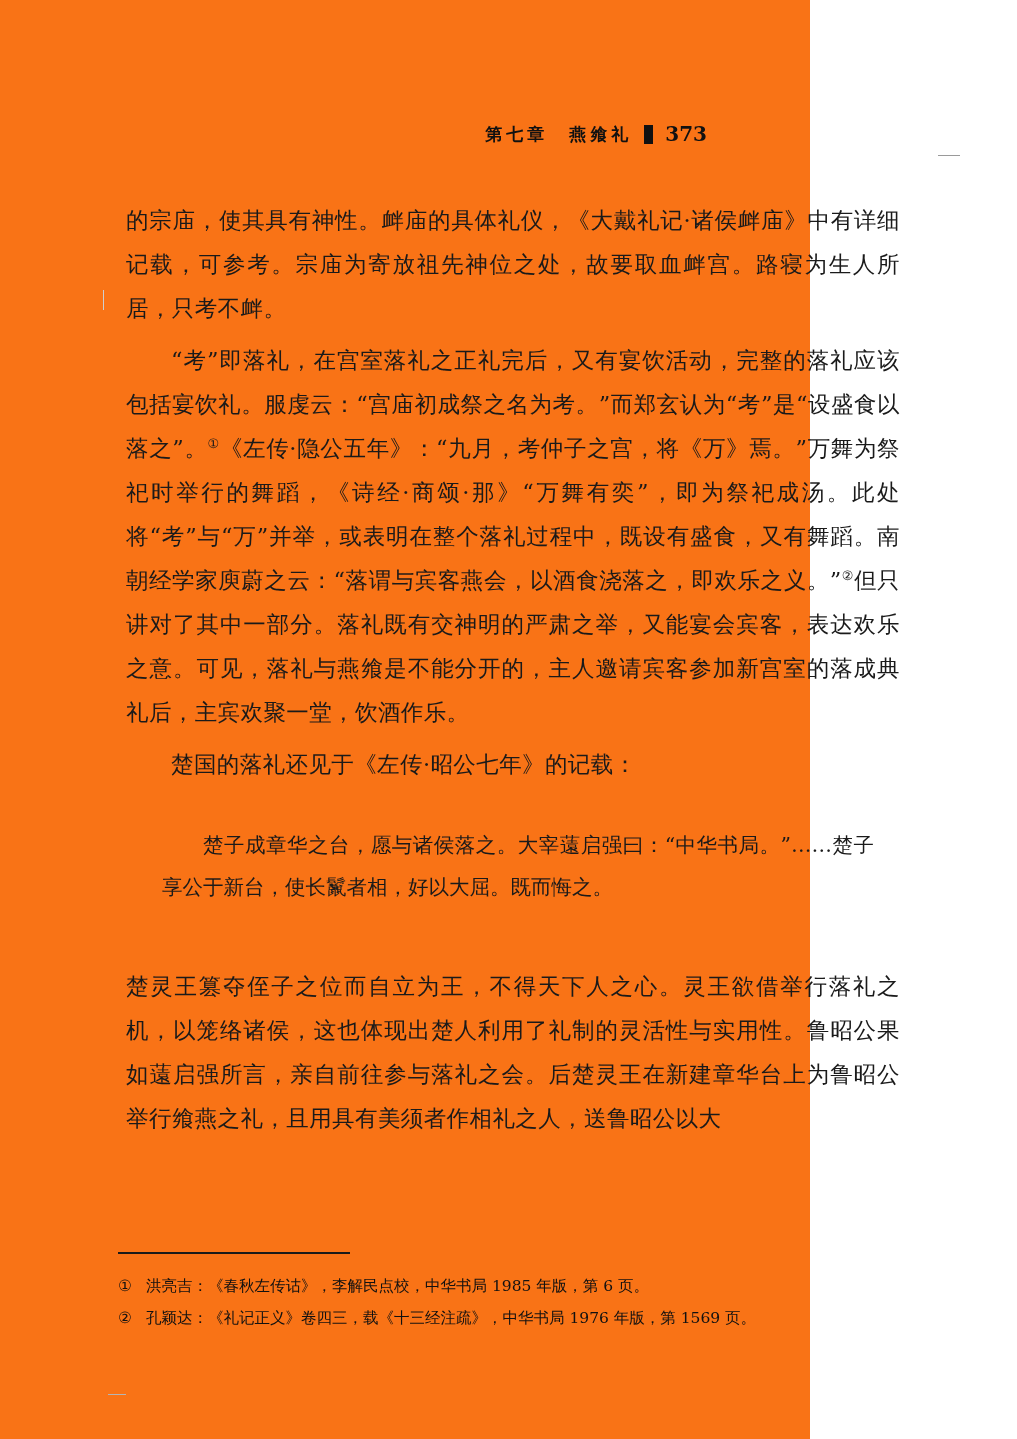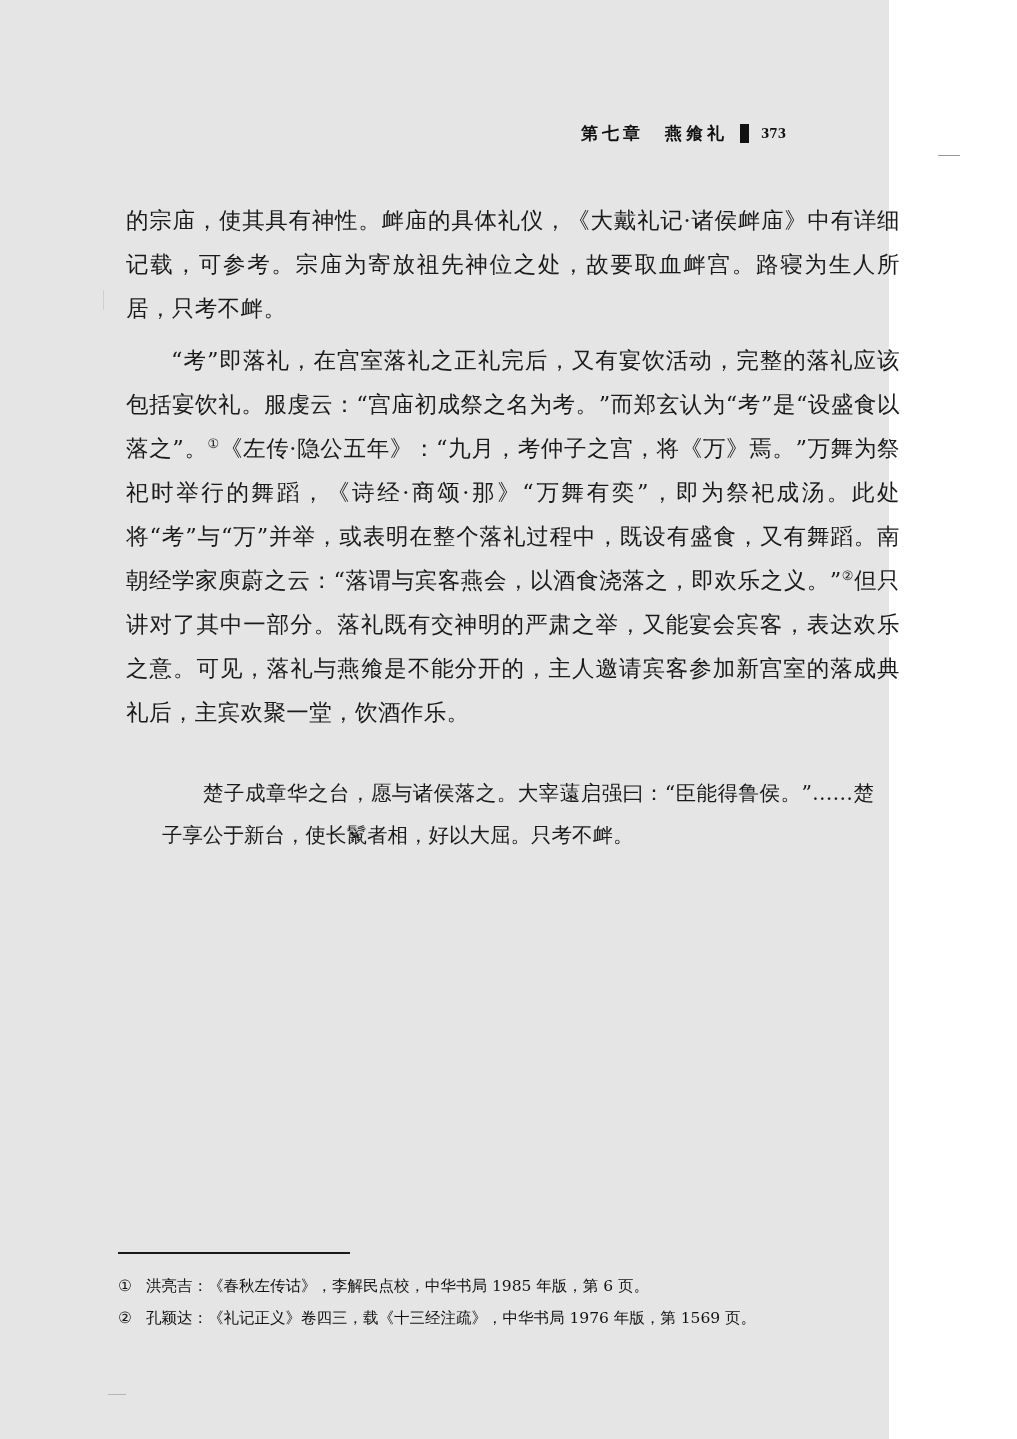--- a/index.html
+++ b/index.html
@@ -11,23 +11,23 @@
     width: 1017px;
     height: 1439px;
     position: relative;
     font-family: "DejaVu Serif", "Liberation Serif", serif;
     color: #1a1a1a;
     overflow: hidden;
   }
   .page {
     position: absolute;
     left: 0; top: 0;
-    width: 889px;
+    width: 810px;
     height: 1439px;
-    background: #e5e5e5;
+    background: #f97316;
   }
   .header {
     position: absolute;
     top: 122px;
     right: 103px;
     display: flex;
     align-items: center;
     gap: 12px;
     font-size: 17px;
     font-weight: bold;
@@ -37,21 +37,21 @@
   .header .chapter {
     letter-spacing: 4px;
   }
   .header .sep {
     display: inline-block;
     width: 9px;
     height: 19px;
     background: #111;
   }
   .header .pageno {
-    font-size: 12px;
+    font-size: 20px;
     letter-spacing: 0;
     font-family: "DejaVu Serif", "Liberation Serif", serif;
   }
 
   .body-text {
     position: absolute;
     left: 118px;
     top: 190px;
     width: 790px;
   }
@@ -156,27 +156,29 @@
     <span class="sep"></span>
     <span class="pageno">373</span>
   </div>
 
   <div class="body-text">
 
     <p class="para">的宗庙，使其具有神性。衅庙的具体礼仪，《大戴礼记·诸侯衅庙》中有详细记载，可参考。宗庙为寄放祖先神位之处，故要取血衅宫。路寝为生人所居，只考不衅。</p>
 
     <p class="para indent"><span>“考”即落礼，在宫室落礼之正礼完后，又有宴饮活动，完整的落礼应该包括宴饮礼。服虔云：“宫庙初成祭之名为考。”而郑玄认为“考”是“设盛食以落之”。</span><sup class="note">①</sup><span>《左传·隐公五年》：“九月，考仲子之宫，将《万》焉。”万舞为祭祀时举行的舞蹈，《诗经·商颂·那》“万舞有奕”，即为祭祀成汤。此处将“考”与“万”并举，或表明在整个落礼过程中，既设有盛食，又有舞蹈。南朝经学家庾蔚之云：“落谓与宾客燕会，以酒食浇落之，即欢乐之义。”</span><sup class="note">②</sup><span>但只讲对了其中一部分。落礼既有交神明的严肃之举，又能宴会宾客，表达欢乐之意。可见，落礼与燕飨是不能分开的，主人邀请宾客参加新宫室的落成典礼后，主宾欢聚一堂，饮酒作乐。</span></p>
 
+    <p class="para indent">楚国的落礼还见于《左传·昭公七年》的记载：</p>
 
     <div class="quote-block">
-      <p class="first">楚子成章华之台，愿与诸侯落之。大宰薳启强曰：“臣能得鲁侯。”……楚子享公于新台，使长鬣者相，好以大屈。只考不衅。</p>
+      <p class="first">楚子成章华之台，愿与诸侯落之。大宰薳启强曰：“中华书局。”……楚子享公于新台，使长鬣者相，好以大屈。既而悔之。</p>
     </div>
 
     <div class="gap-after-quote"></div>
 
+    <p class="para">楚灵王篡夺侄子之位而自立为王，不得天下人之心。灵王欲借举行落礼之机，以笼络诸侯，这也体现出楚人利用了礼制的灵活性与实用性。鲁昭公果如薳启强所言，亲自前往参与落礼之会。后楚灵王在新建章华台上为鲁昭公举行飨燕之礼，且用具有美须者作相礼之人，送鲁昭公以大</p>
   </div>
 
   <div class="footnote-rule"></div>
 
   <div class="footnotes">
     <div class="fn">
       <span class="fn-marker">①</span>
       <span>洪亮吉：《春秋左传诂》，李解民点校，中华书局 1985 年版，第 6 页。</span>
     </div>
     <div class="fn">

